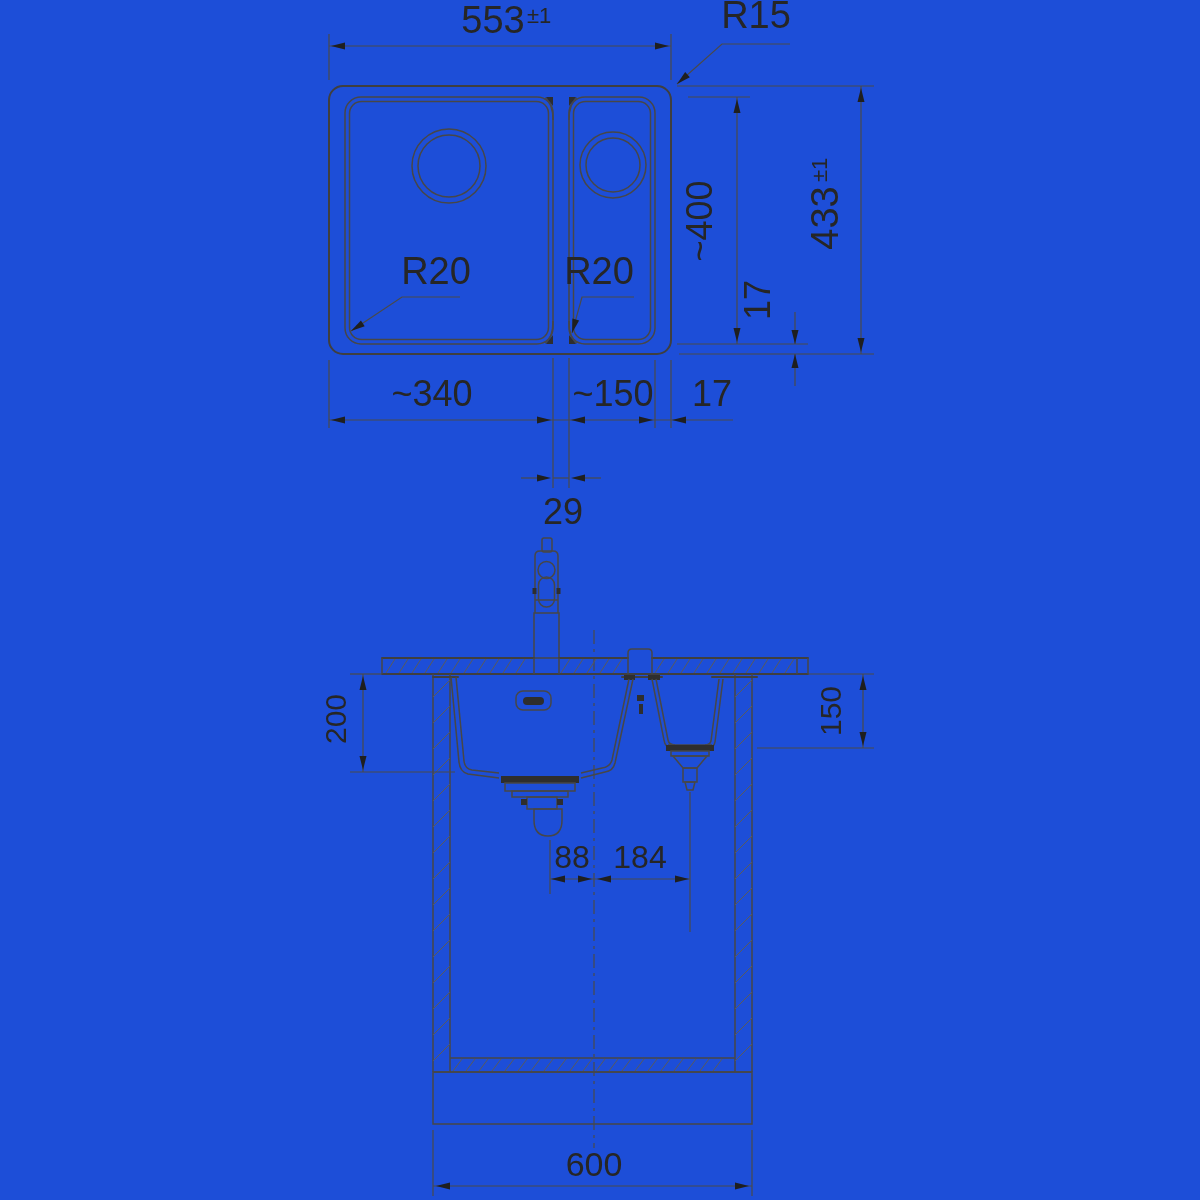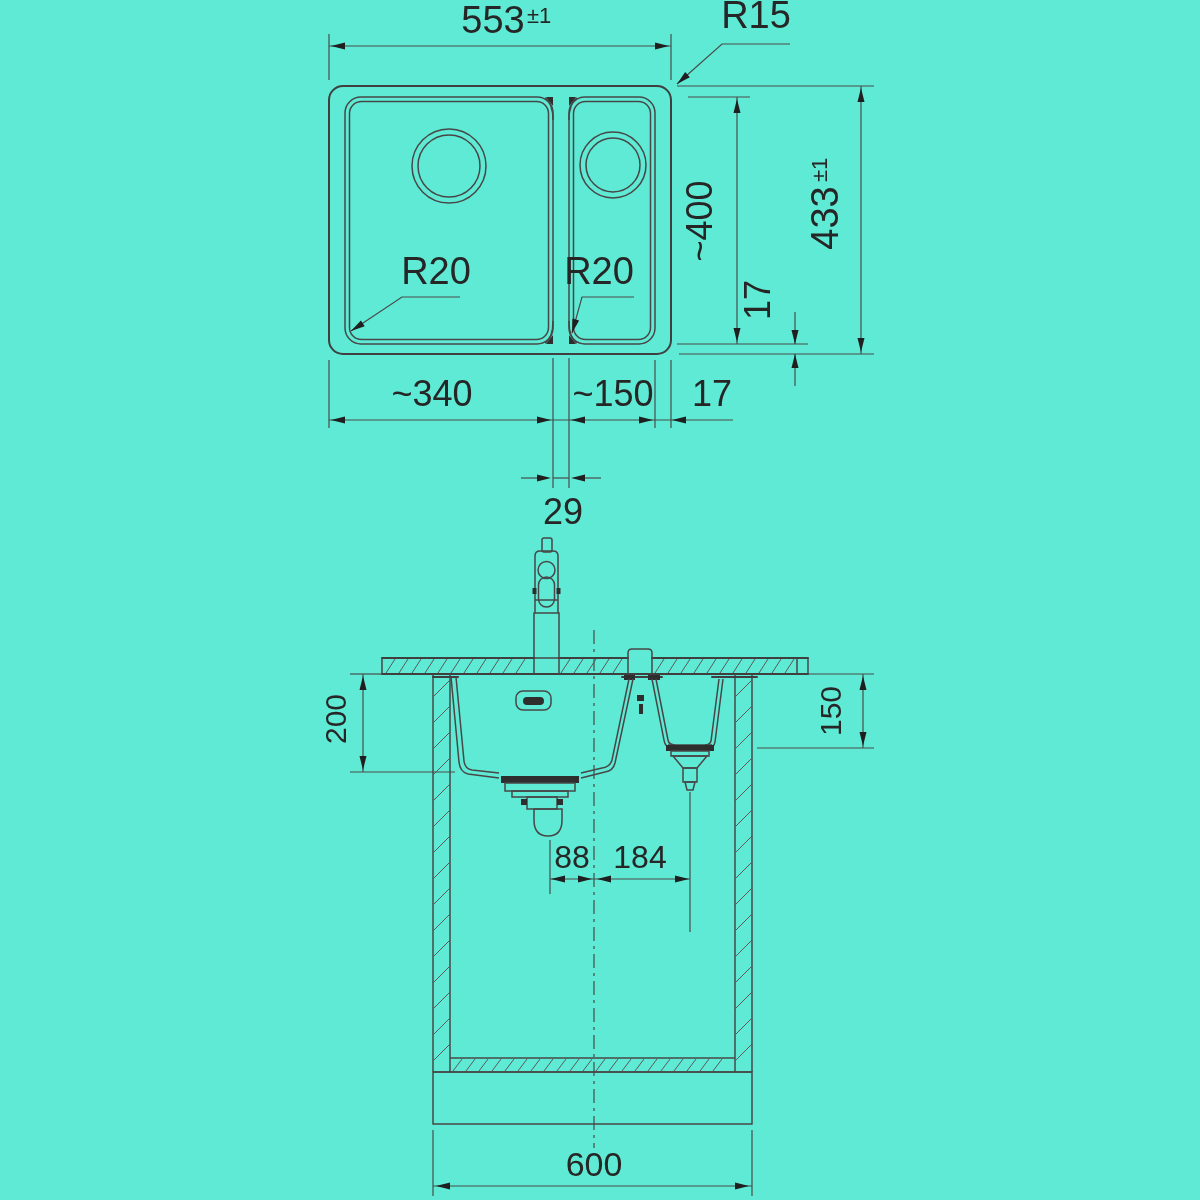--- a/index.html
+++ b/index.html
@@ -1,16 +1,16 @@
 <!DOCTYPE html>
 <html><head>
 <meta charset="utf-8">
 <style>
   html,body{margin:0;padding:0;background:#ffffff;}
-  .stage{width:1200px;height:1200px;position:relative;background:#5eead4;overflow:hidden;}
+  .stage{width:1200px;height:1200px;position:relative;background:#1d4ed8;overflow:hidden;}
   svg text{font-family:"Liberation Sans","DejaVu Sans",sans-serif;fill:#262626;}
   .ln{stroke:#3f3f3f;stroke-width:2;fill:none;stroke-linecap:round;}
   .ln15{stroke:#474747;stroke-width:1.5;fill:none;}
   .dim{stroke:#4a4a4a;stroke-width:1.2;fill:none;}
   .arr{fill:#1f1f1f;stroke:none;}
   .dark{fill:#2e2e2e;stroke:none;}
   .hatch line{stroke:#5a5a5a;stroke-width:1;}
   .cl{stroke:#4a4a4a;stroke-width:1.2;fill:none;stroke-dasharray:14 5 3 5;}
   .t36{font-size:36px;}
   .t38{font-size:38px;}

